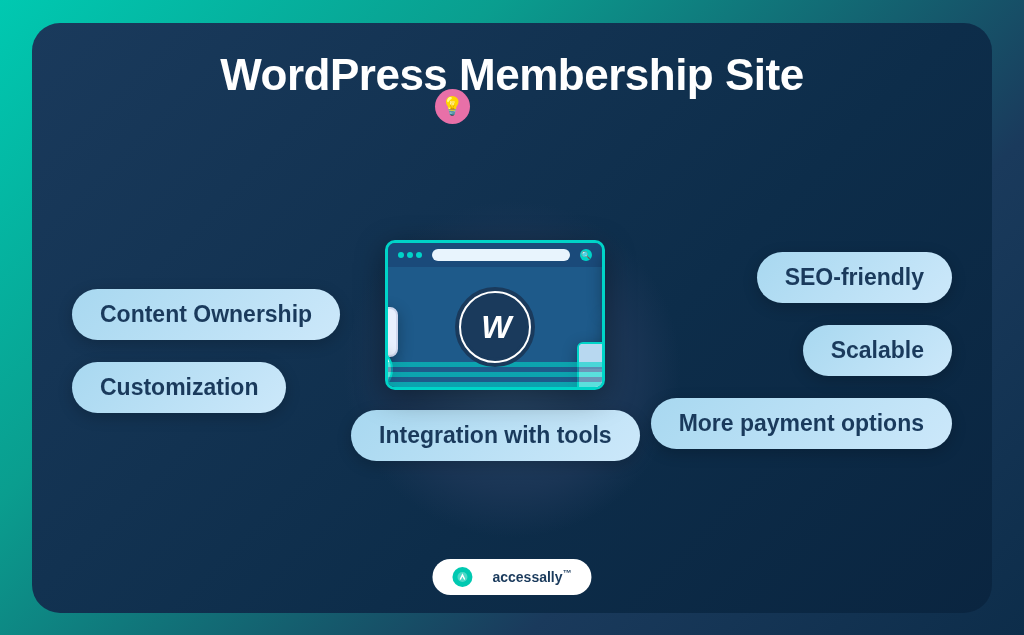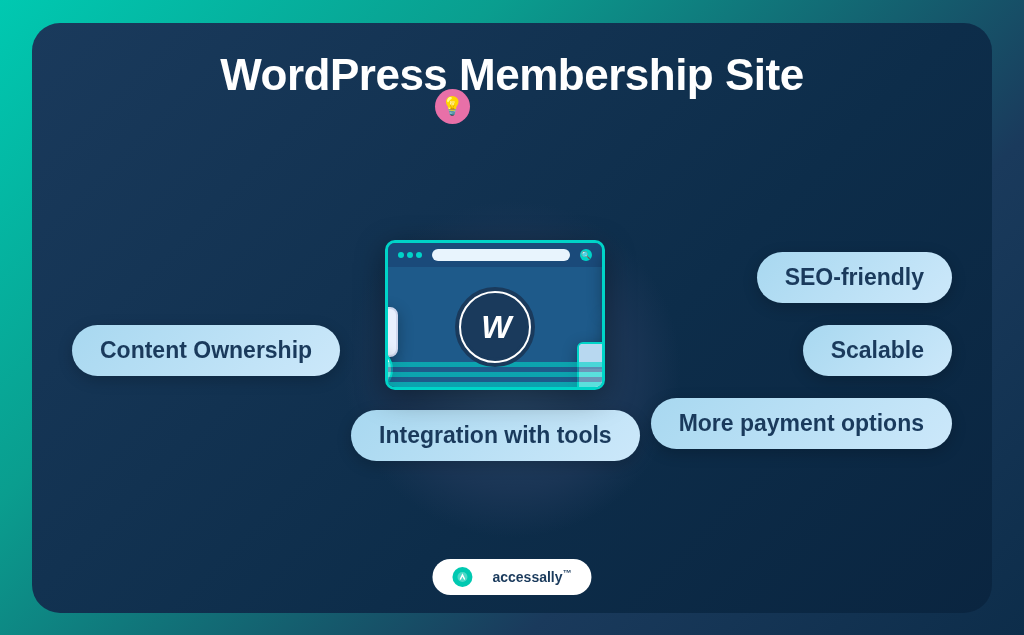--- a/index.html
+++ b/index.html
@@ -384,20 +384,21 @@
 <div class="card">
 
   <div class="title-area">
     <div class="title-main">WordPress Membership Site</div>
   </div>
 
   <div class="content-area">
 
     <div class="left-labels">
       <div class="label-pill">Content Ownership</div>
+      <div class="label-pill">Customization</div>
     </div>
 
     <div class="center-illustration">
 
       <div class="lightbulb">💡</div>
 
       <div class="browser-window">
         <div class="browser-bar">
           <div class="browser-dots">
             <div class="browser-dot"></div>

